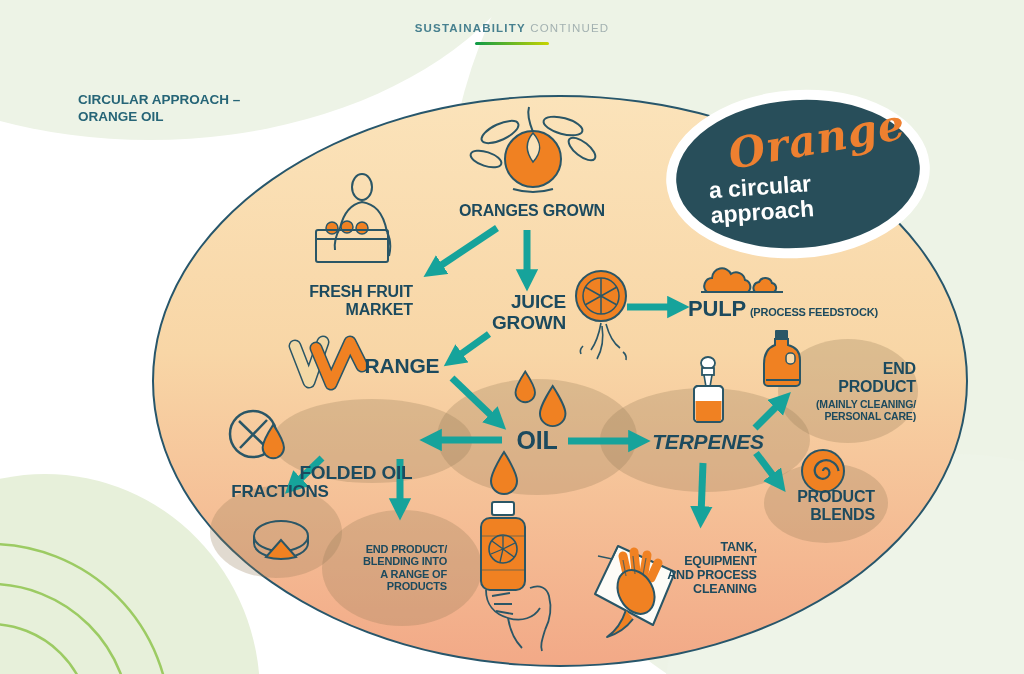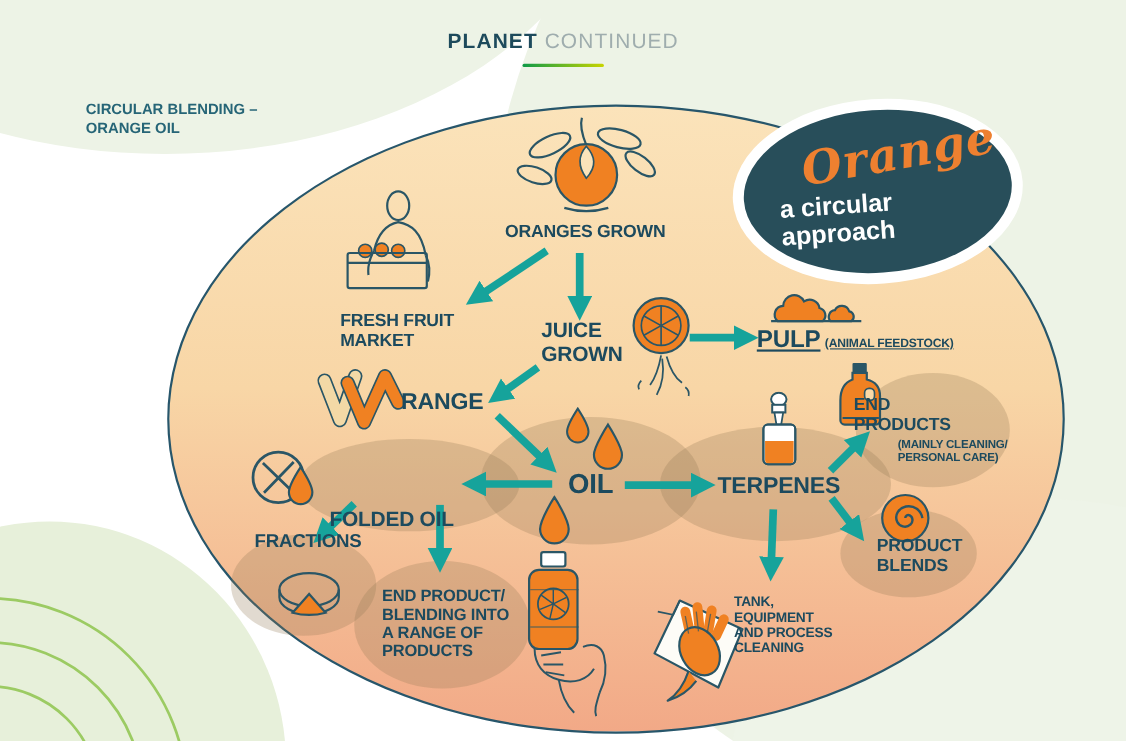--- a/index.html
+++ b/index.html
@@ -43,54 +43,54 @@
   .badge{position:absolute;left:676px;top:100px;width:244px;height:148px;z-index:6;
     background:#284e5a;border-radius:50%;box-shadow:0 0 0 10px #ffffff;
     transform:rotate(-4deg);}
   .badge .script{position:absolute;left:54px;top:16px;color:#ee8030;
     font-family:"DejaVu Serif", serif;font-style:italic;font-weight:bold;
     font-size:42px;transform:rotate(-6deg);letter-spacing:1px;}
   .badge .subtitle{position:absolute;left:32px;top:72px;color:#ffffff;
     font-weight:bold;font-size:23px;line-height:1.08;white-space:pre-line;}
 
   
-  .node{position:absolute;transform:translate(-50%,-50%);text-align:left;
+  .node{position:absolute;transform:translate(-50%,-50%);text-align:right;
     color:#1c4a5e;font-weight:bold;line-height:1.12;z-index:5;letter-spacing:-0.2px;}
   .pre{white-space:pre-line;}
   .nowrap{white-space:nowrap;}
   .icon{position:absolute;z-index:4;}
   .icon svg{display:block;width:100%;height:100%;}
   #arrow-layer{position:absolute;left:0;top:0;z-index:3;pointer-events:none;}
 
-  .pulp-row{display:flex;align-items:baseline;gap:4px;transform:translate(0,-50%);text-align:left;text-decoration:underline;}
+  .pulp-row{display:flex;align-items:baseline;gap:4px;transform:translate(0,-50%);text-align:left;}
   .sub{display:block;font-weight:bold;}
 </style>
 </head>
 <body>
 
 <div class="bg-green bg-tl"></div>
 <div class="bg-green bg-tr"></div>
 <div class="bg-green bg-br"></div>
 <div class="bg-green bg-bl"></div>
 <svg id="bl-arcs" width="230" height="200">
   <g fill="none" stroke="#9ccb63" stroke-width="2.5">
     <circle cx="-10" cy="250" r="100"></circle>
     <circle cx="-10" cy="250" r="140"></circle>
     <circle cx="-10" cy="250" r="180"></circle>
   </g>
 </svg>
 
 <div class="header">
-  <div class="title">
-    <span class="strong">PLANET</span><span class="rest"> CONTINUED</span>
+  <div class="eyebrow">
+    <span class="strong">SUSTAINABILITY</span><span class="rest"> CONTINUED</span>
   </div>
   <div class="rule"></div>
 </div>
 
-<div class="page-label pre">CIRCULAR BLENDING –
+<div class="page-label pre">CIRCULAR APPROACH –
 ORANGE OIL</div>
 
 <div class="main-ellipse"></div>
 
 <div class="blob" style="left:537px;top:437px;width:200px;height:116px;"></div>
 <div class="blob" style="left:372px;top:441px;width:200px;height:84px;"></div>
 <div class="blob" style="left:276px;top:532px;width:132px;height:92px;"></div>
 <div class="blob" style="left:402px;top:568px;width:160px;height:116px;"></div>
 <div class="blob" style="left:705px;top:440px;width:210px;height:104px;"></div>
 <div class="blob" style="left:848px;top:391px;width:140px;height:104px;"></div>
@@ -288,46 +288,46 @@
 <div class="node" style="left:361px;top:301px;font-size:16px;">
   <span class="pre">FRESH FRUIT
 MARKET</span>
 </div>
 <div class="node" style="left:529px;top:312px;font-size:19px;">
   <span class="pre">JUICE
 GROWN</span>
 </div>
 <div class="node pulp-row" style="left:688px;top:309px;transform:translate(0,-50%);">
   <span style="font-size:22px;">PULP</span>
-  <span style="font-size:11px;">(ANIMAL FEEDSTOCK)</span>
+  <span style="font-size:11px;">(PROCESS FEEDSTOCK)</span>
 </div>
 <div class="node nowrap" style="left:402px;top:366px;font-size:21px;">
   <span>RANGE</span>
 </div>
 <div class="node nowrap" style="left:537px;top:440px;font-size:25px;">
   <span>OIL</span>
 </div>
 <div class="node nowrap" style="left:356px;top:441px;font-size:19px;margin-top:32px;">
   <span>FOLDED OIL</span>
 </div>
 <div class="node nowrap" style="left:280px;top:492px;font-size:17px;">
   <span>FRACTIONS</span>
 </div>
-<div class="node" style="left:405px;top:568px;font-size:15px;">
+<div class="node" style="left:405px;top:568px;font-size:11px;">
   <span class="pre">END PRODUCT/
 BLENDING INTO
 A RANGE OF
 PRODUCTS</span>
 </div>
-<div class="node nowrap" style="left:708px;top:442px;font-size:21px;">
+<div class="node nowrap" style="left:708px;top:442px;font-size:21px;font-style:italic;">
   <span>TERPENES</span>
 </div>
 <div class="node" style="left:846px;top:391px;font-size:16px;">
   <span class="pre">END
-PRODUCTS</span>
+PRODUCT</span>
   <span class="sub pre" style="font-size:10.5px;margin-top:3px;margin-left:40px;">(MAINLY CLEANING/
 PERSONAL CARE)</span>
 </div>
 <div class="node" style="left:836px;top:506px;font-size:16px;">
   <span class="pre">PRODUCT
 BLENDS</span>
 </div>
 <div class="node" style="left:712px;top:568px;font-size:12.5px;">
   <span class="pre">TANK,
 EQUIPMENT

